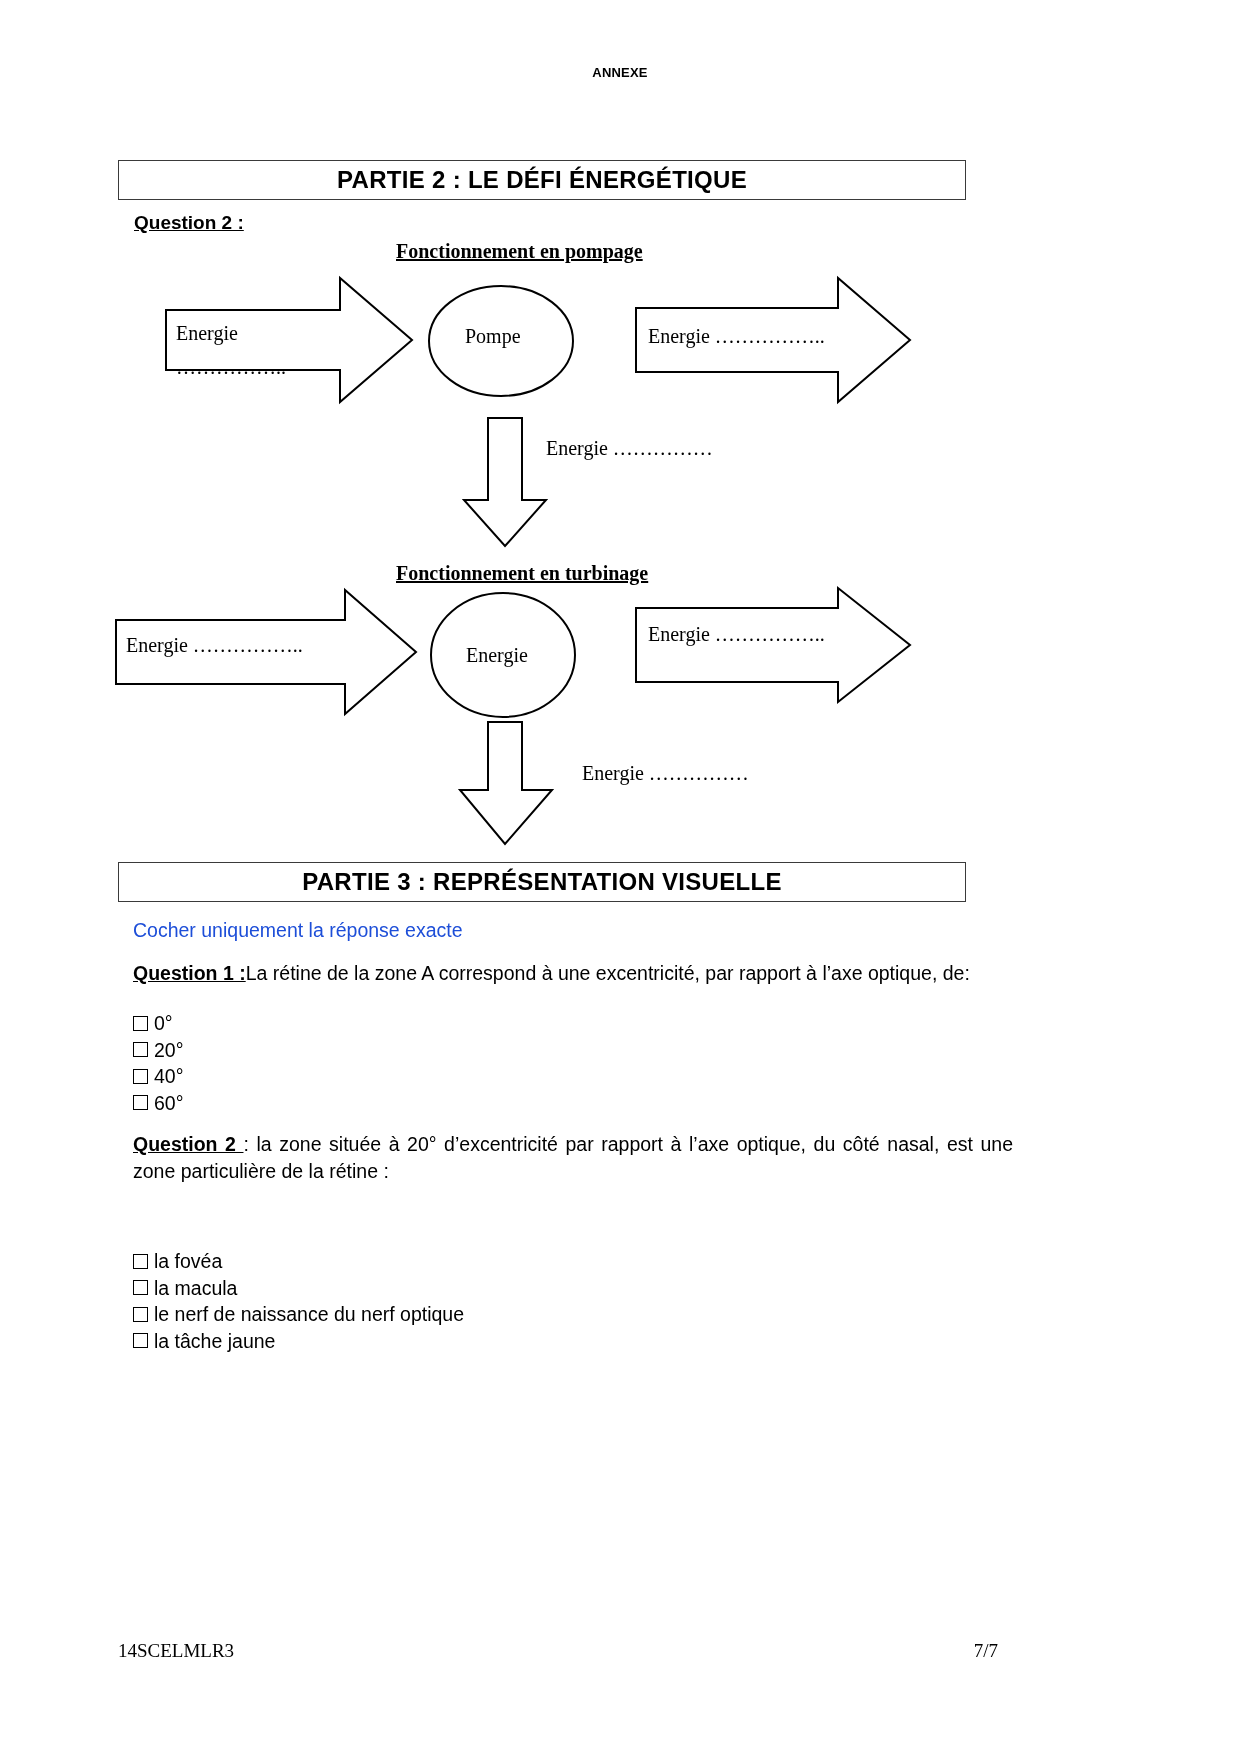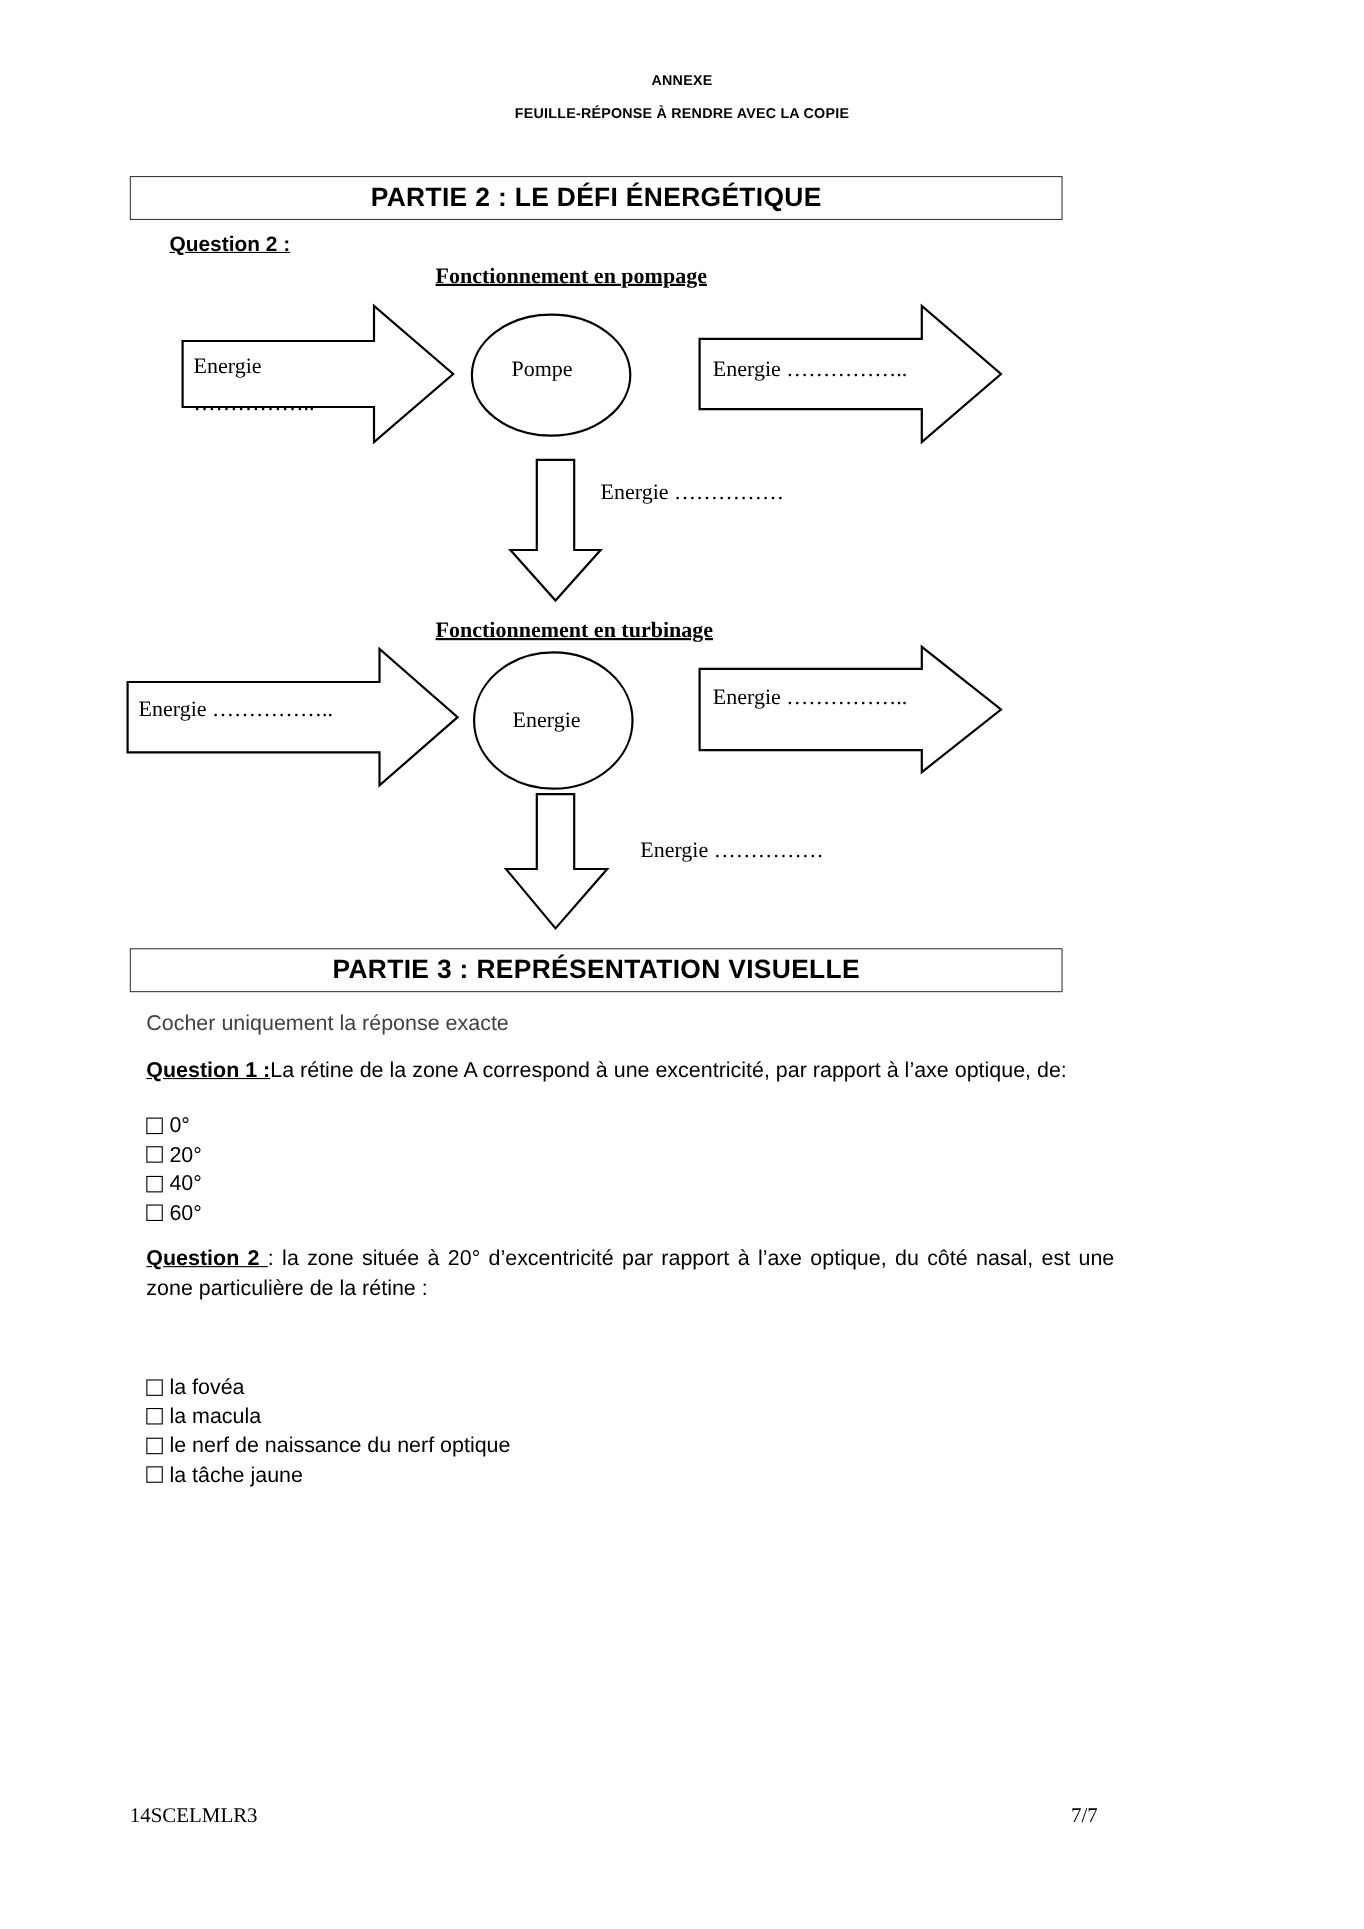--- a/index.html
+++ b/index.html
@@ -56,21 +56,20 @@
 
   
   .q2-label {
     position: absolute;
     left: 134px;
     top: 212px;
     font-family: "Liberation Sans", sans-serif;
     font-weight: bold;
     font-size: 19px;
     text-decoration: underline;
-    margin-left: 20px;
   }
 
   
   .diagram-title {
     position: absolute;
     font-family: "Liberation Serif", serif;
     font-weight: bold;
     font-size: 20px;
     text-decoration: underline;
     white-space: nowrap;
@@ -114,21 +113,21 @@
   #t-in-text   { left: 126px; top: 630px; }
   #t-out-text  { left: 648px; top: 619px; }
   #t-down-text { left: 582px; top: 758px; }
 
   
   .body-text {
     position: absolute;
     font-family: "Liberation Sans", sans-serif;
     font-size: 19.5px;
     line-height: 27px;
-    color: #404040;
+    color: #1d4ed8;
   }
   #cocher-line { left: 133px; top: 917px; }
 
   .question-block {
     position: absolute;
     left: 133px;
     width: 880px;
     font-family: "Liberation Sans", sans-serif;
     font-size: 19.5px;
     line-height: 27px;
@@ -179,21 +178,20 @@
     font-size: 19px;
   }
 </style>
 </head>
 <body>
 
 <div class="page">
 
   <div class="doc-header">
     <div>ANNEXE</div>
-    <div>FEUILLE-RÉPONSE À RENDRE AVEC LA COPIE</div>
   </div>
 
   <div class="part-banner" id="part2-banner">
     <span>PARTIE 2 : LE DÉFI ÉNERGÉTIQUE</span>
   </div>
 
   <div class="q2-label">Question 2 :</div>
 
   <div class="diagram-title" id="pompage-title">Fonctionnement en pompage</div>
   <div class="diagram-title" id="turbinage-title">Fonctionnement en turbinage</div>

